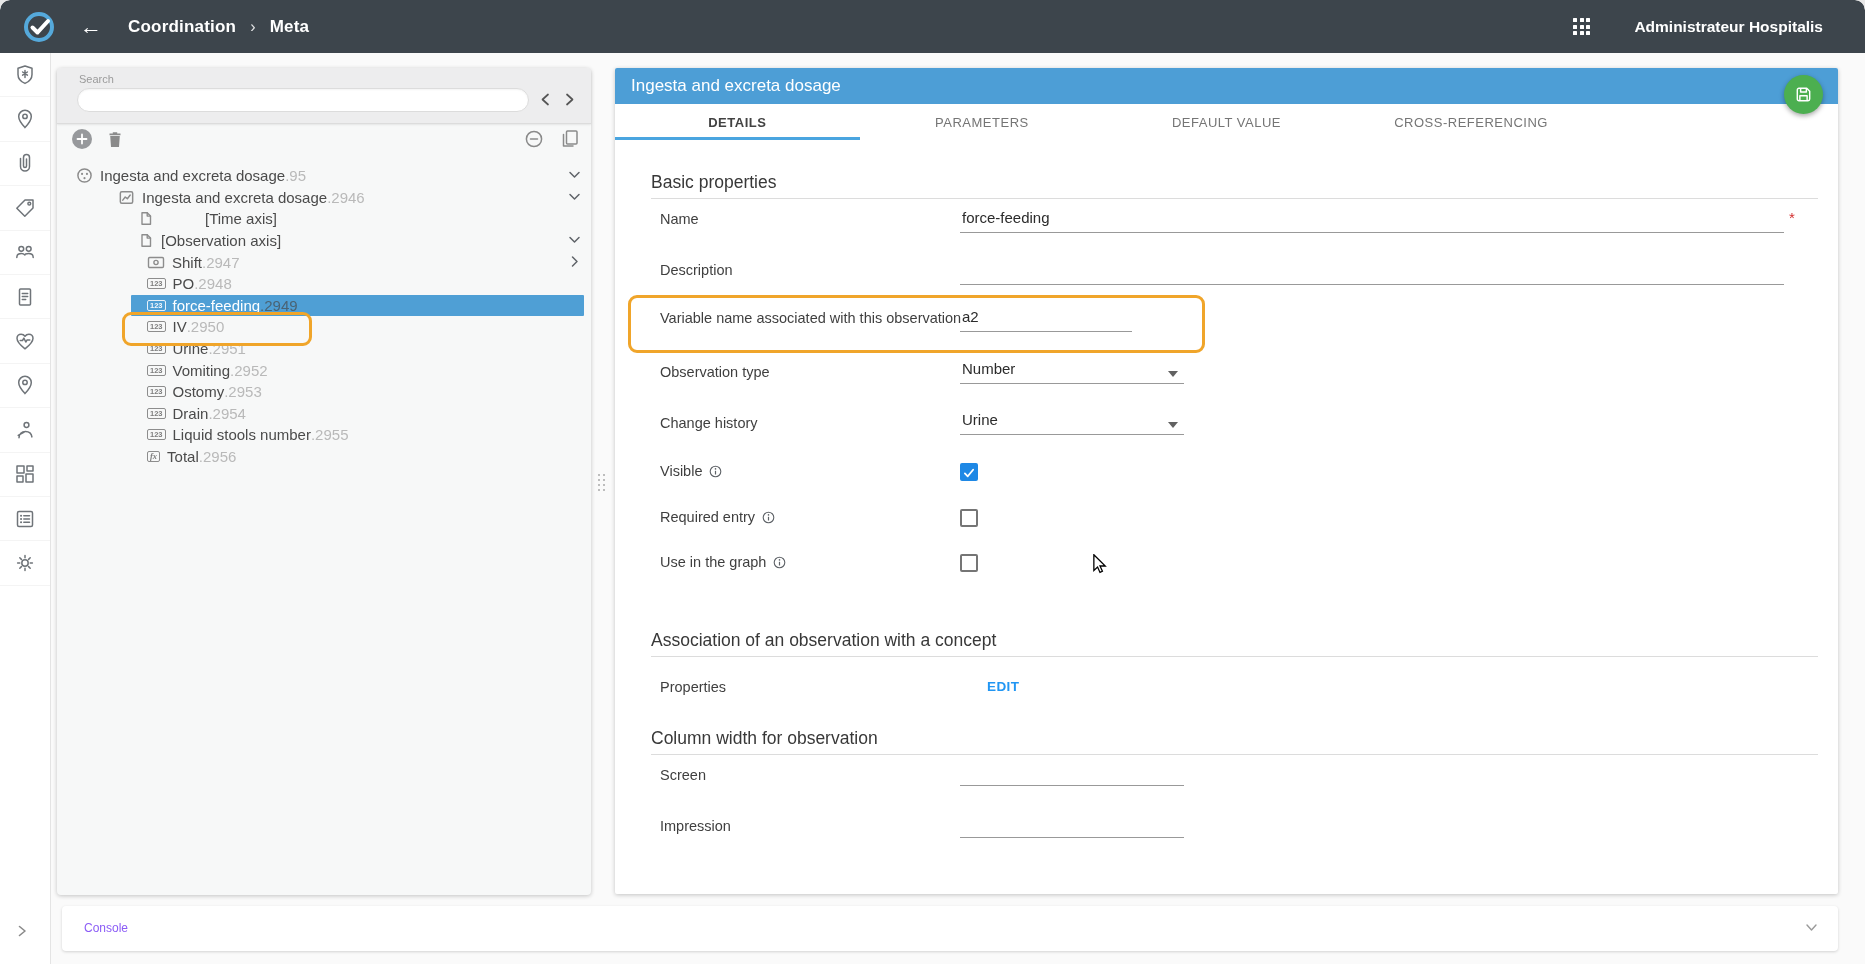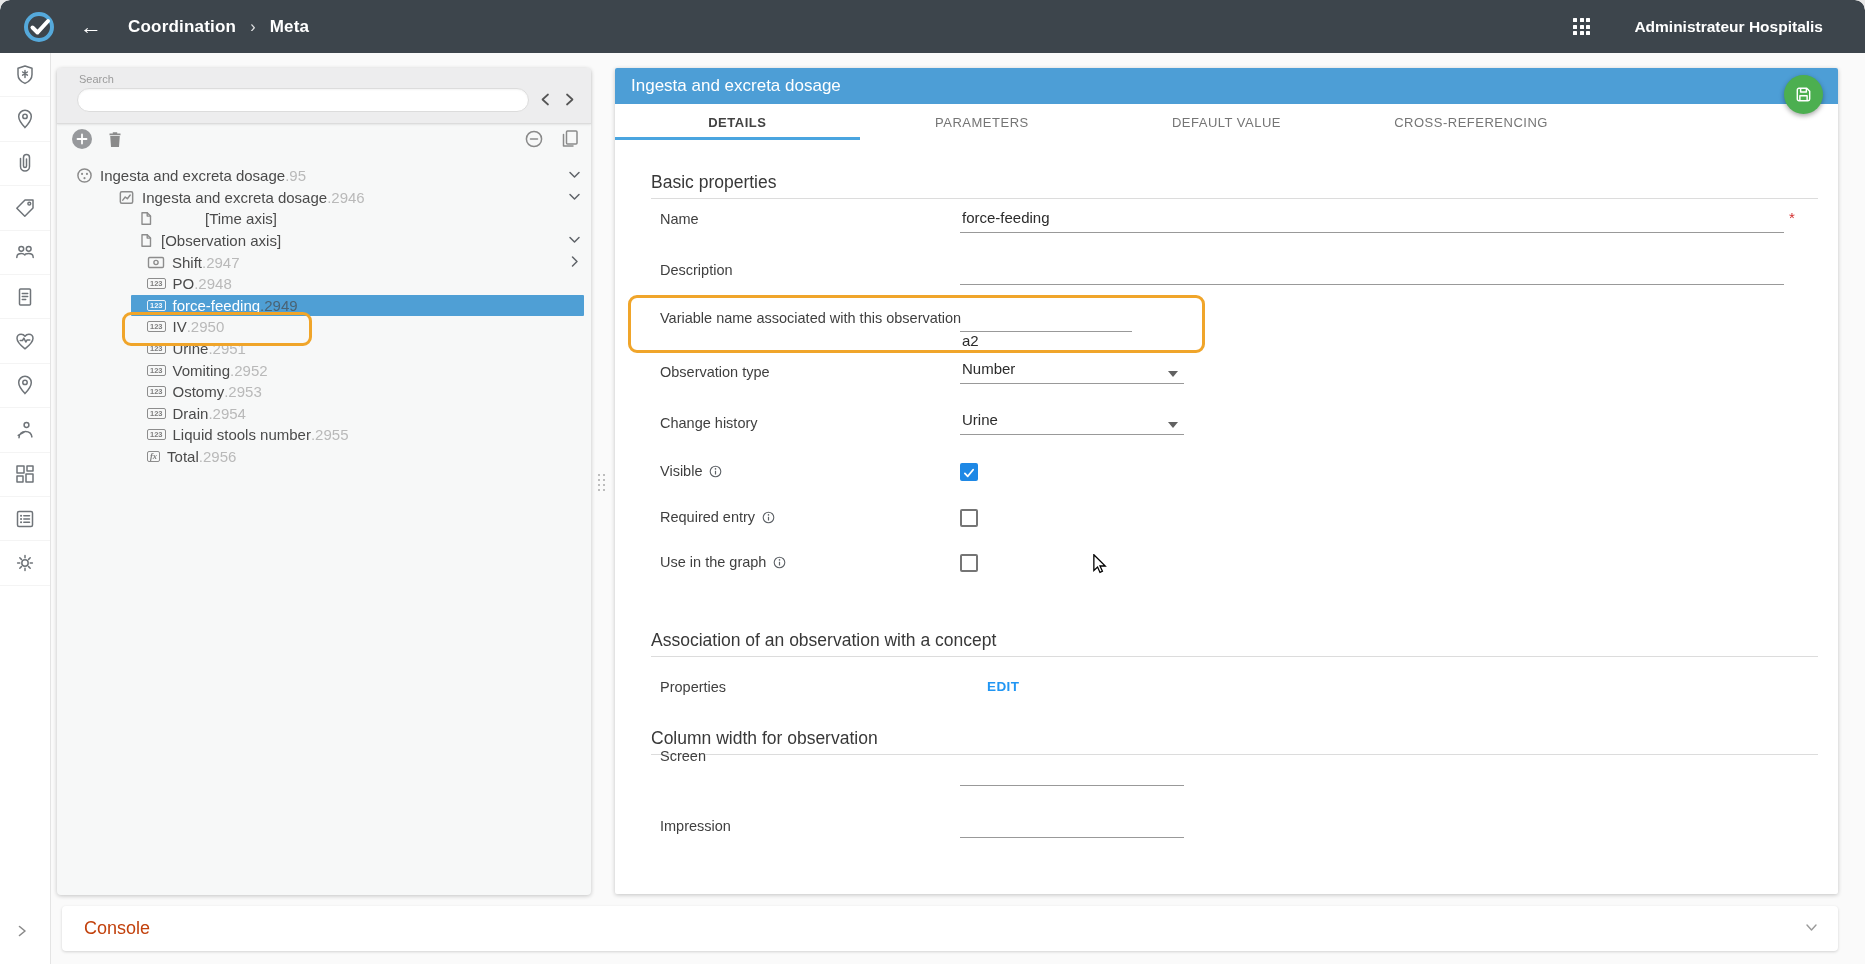--- a/index.html
+++ b/index.html
@@ -69,21 +69,21 @@
   .caret{position:absolute;width:0;height:0;border-left:5px solid transparent;border-right:5px solid transparent;border-top:6px solid #616161;cursor:pointer;}
   .cb{position:absolute;left:345px;width:18px;height:18px;box-sizing:border-box;border:2px solid #757575;border-radius:2px;background:#fff;cursor:pointer;}
   .cb svg{display:none;}
   .cb.checked{background:#1e88e5;border-color:#1e88e5;}
   .cb.checked svg{display:block;}
   #edit-link{position:absolute;left:372px;font-size:13.5px;font-weight:bold;color:#2196f3;letter-spacing:.4px;cursor:pointer;}
   #req-star{position:absolute;left:1174px;font-size:15px;color:#d32f2f;}
 
   
   #console-bar{position:absolute;left:62px;top:906px;width:1776px;height:45px;background:#fff;border-radius:4px;box-shadow:0 1px 3px rgba(0,0,0,.16);}
-  #console-label{position:absolute;left:22px;top:0;line-height:45px;font-size:18px;color:#c2410c;}
+  #console-label{position:absolute;left:22px;top:0;line-height:45px;font-size:12px;color:#8b5cf6;}
   #console-chev{position:absolute;right:20px;top:17px;cursor:pointer;}
 
   
   .annot{position:absolute;border:3.5px solid #f0a52a;border-radius:9px;pointer-events:none;z-index:40;}
   #cursor{position:absolute;left:1092px;top:554px;z-index:50;pointer-events:none;}
 </style>
 </head>
 <body>
 
 <div id="screen">
@@ -431,21 +431,21 @@
 
     <div class="flabel" style="top:143px;">Name</div>
     <div class="fval" style="top:141px;">force-feeding</div>
     <div class="uline" style="top:164px;width:824px;"></div>
     <div id="req-star" style="top:141px;">*</div>
 
     <div class="flabel" style="top:194px;">Description</div>
     <div class="uline" style="top:216px;width:824px;"></div>
 
     <div class="flabel" style="top:242px;">Variable name associated with this observation</div>
-    <div class="fval" style="top:240px;margin-top:24px;">a2</div>
+    <div class="fval" style="top:240px;">a2</div>
     <div class="uline" style="top:263px;width:172px;"></div>
 
     <div class="flabel" style="top:296px;">Observation type</div>
     <div class="fval" style="top:292px;">Number</div>
     <div class="uline" style="top:315px;width:224px;"></div>
     <div class="caret" style="left:553px;top:303px;"></div>
 
     <div class="flabel" style="top:347px;">Change history</div>
     <div class="fval" style="top:343px;">Urine</div>
     <div class="uline" style="top:366px;width:224px;"></div>
@@ -485,21 +485,21 @@
     </div>
     <div class="cb" style="top:486px;"></div>
 
     <div class="sect" style="top:562px;">Association of an observation with a concept</div>
     <div class="sdiv" style="top:588px;"></div>
     <div class="flabel" style="top:611px;">Properties</div>
     <div id="edit-link" style="top:611px;">EDIT</div>
 
     <div class="sect" style="top:660px;">Column width for observation</div>
     <div class="sdiv" style="top:686px;"></div>
-    <div class="flabel" style="top:680px;">Screen</div>
+    <div class="flabel" style="top:699px;">Screen</div>
     <div class="uline" style="top:717px;width:224px;"></div>
     <div class="flabel" style="top:750px;">Impression</div>
     <div class="uline" style="top:769px;width:224px;"></div>
   </div>
 
   <div id="console-bar">
     <span id="console-label">Console</span>
     <span id="console-chev">
         <svg width="13" height="10" viewBox="0 0 13 10">
           <path d="M2 2l4.5 5L11 2" stroke="#9a9a9a" stroke-width="1.4" fill="none" stroke-linecap="round" stroke-linejoin="round"></path>

